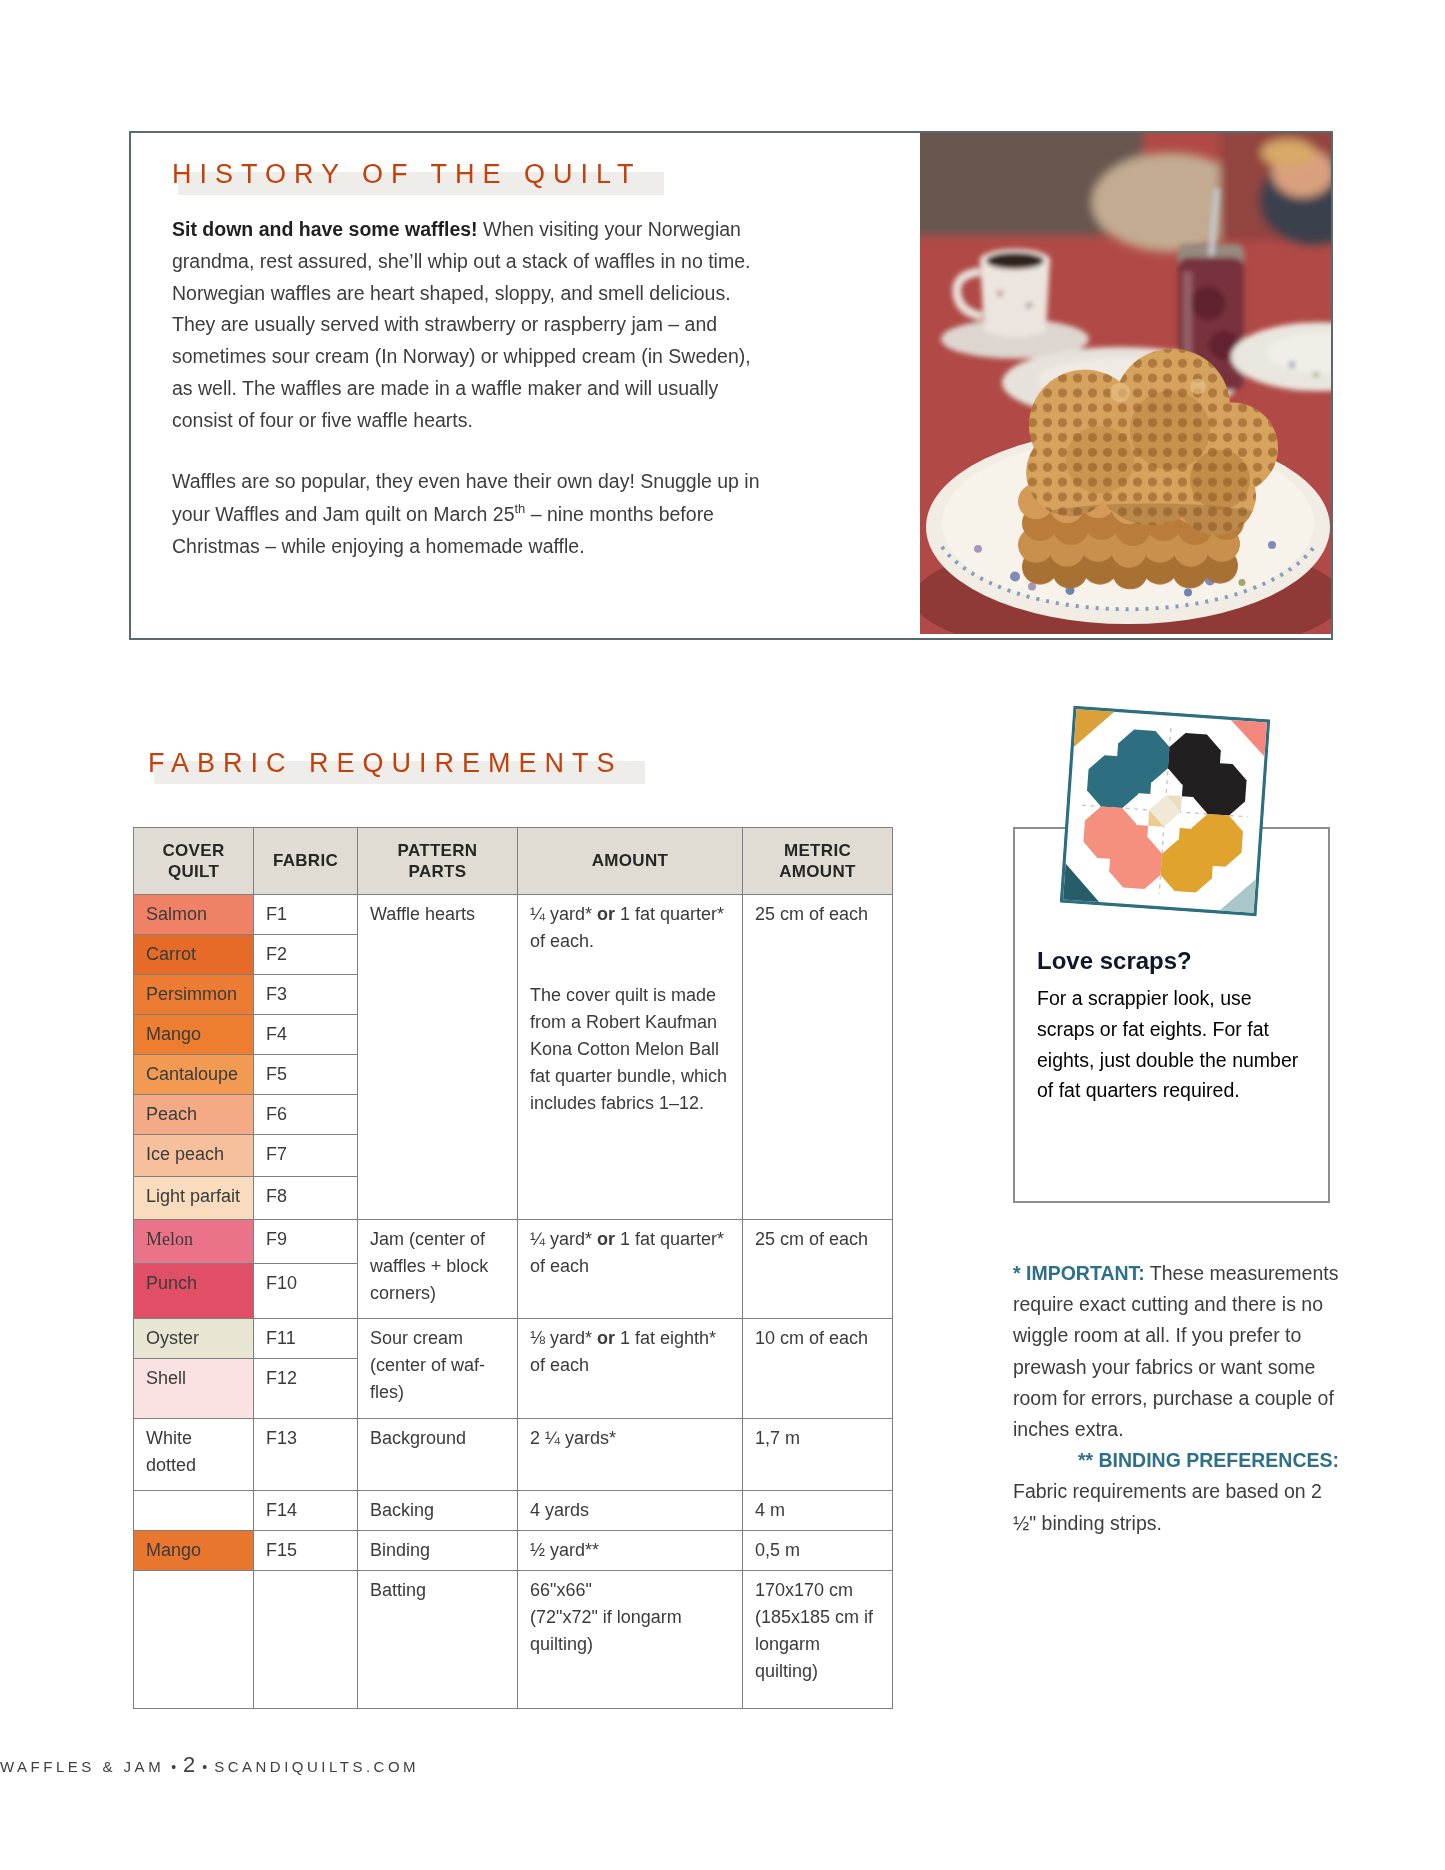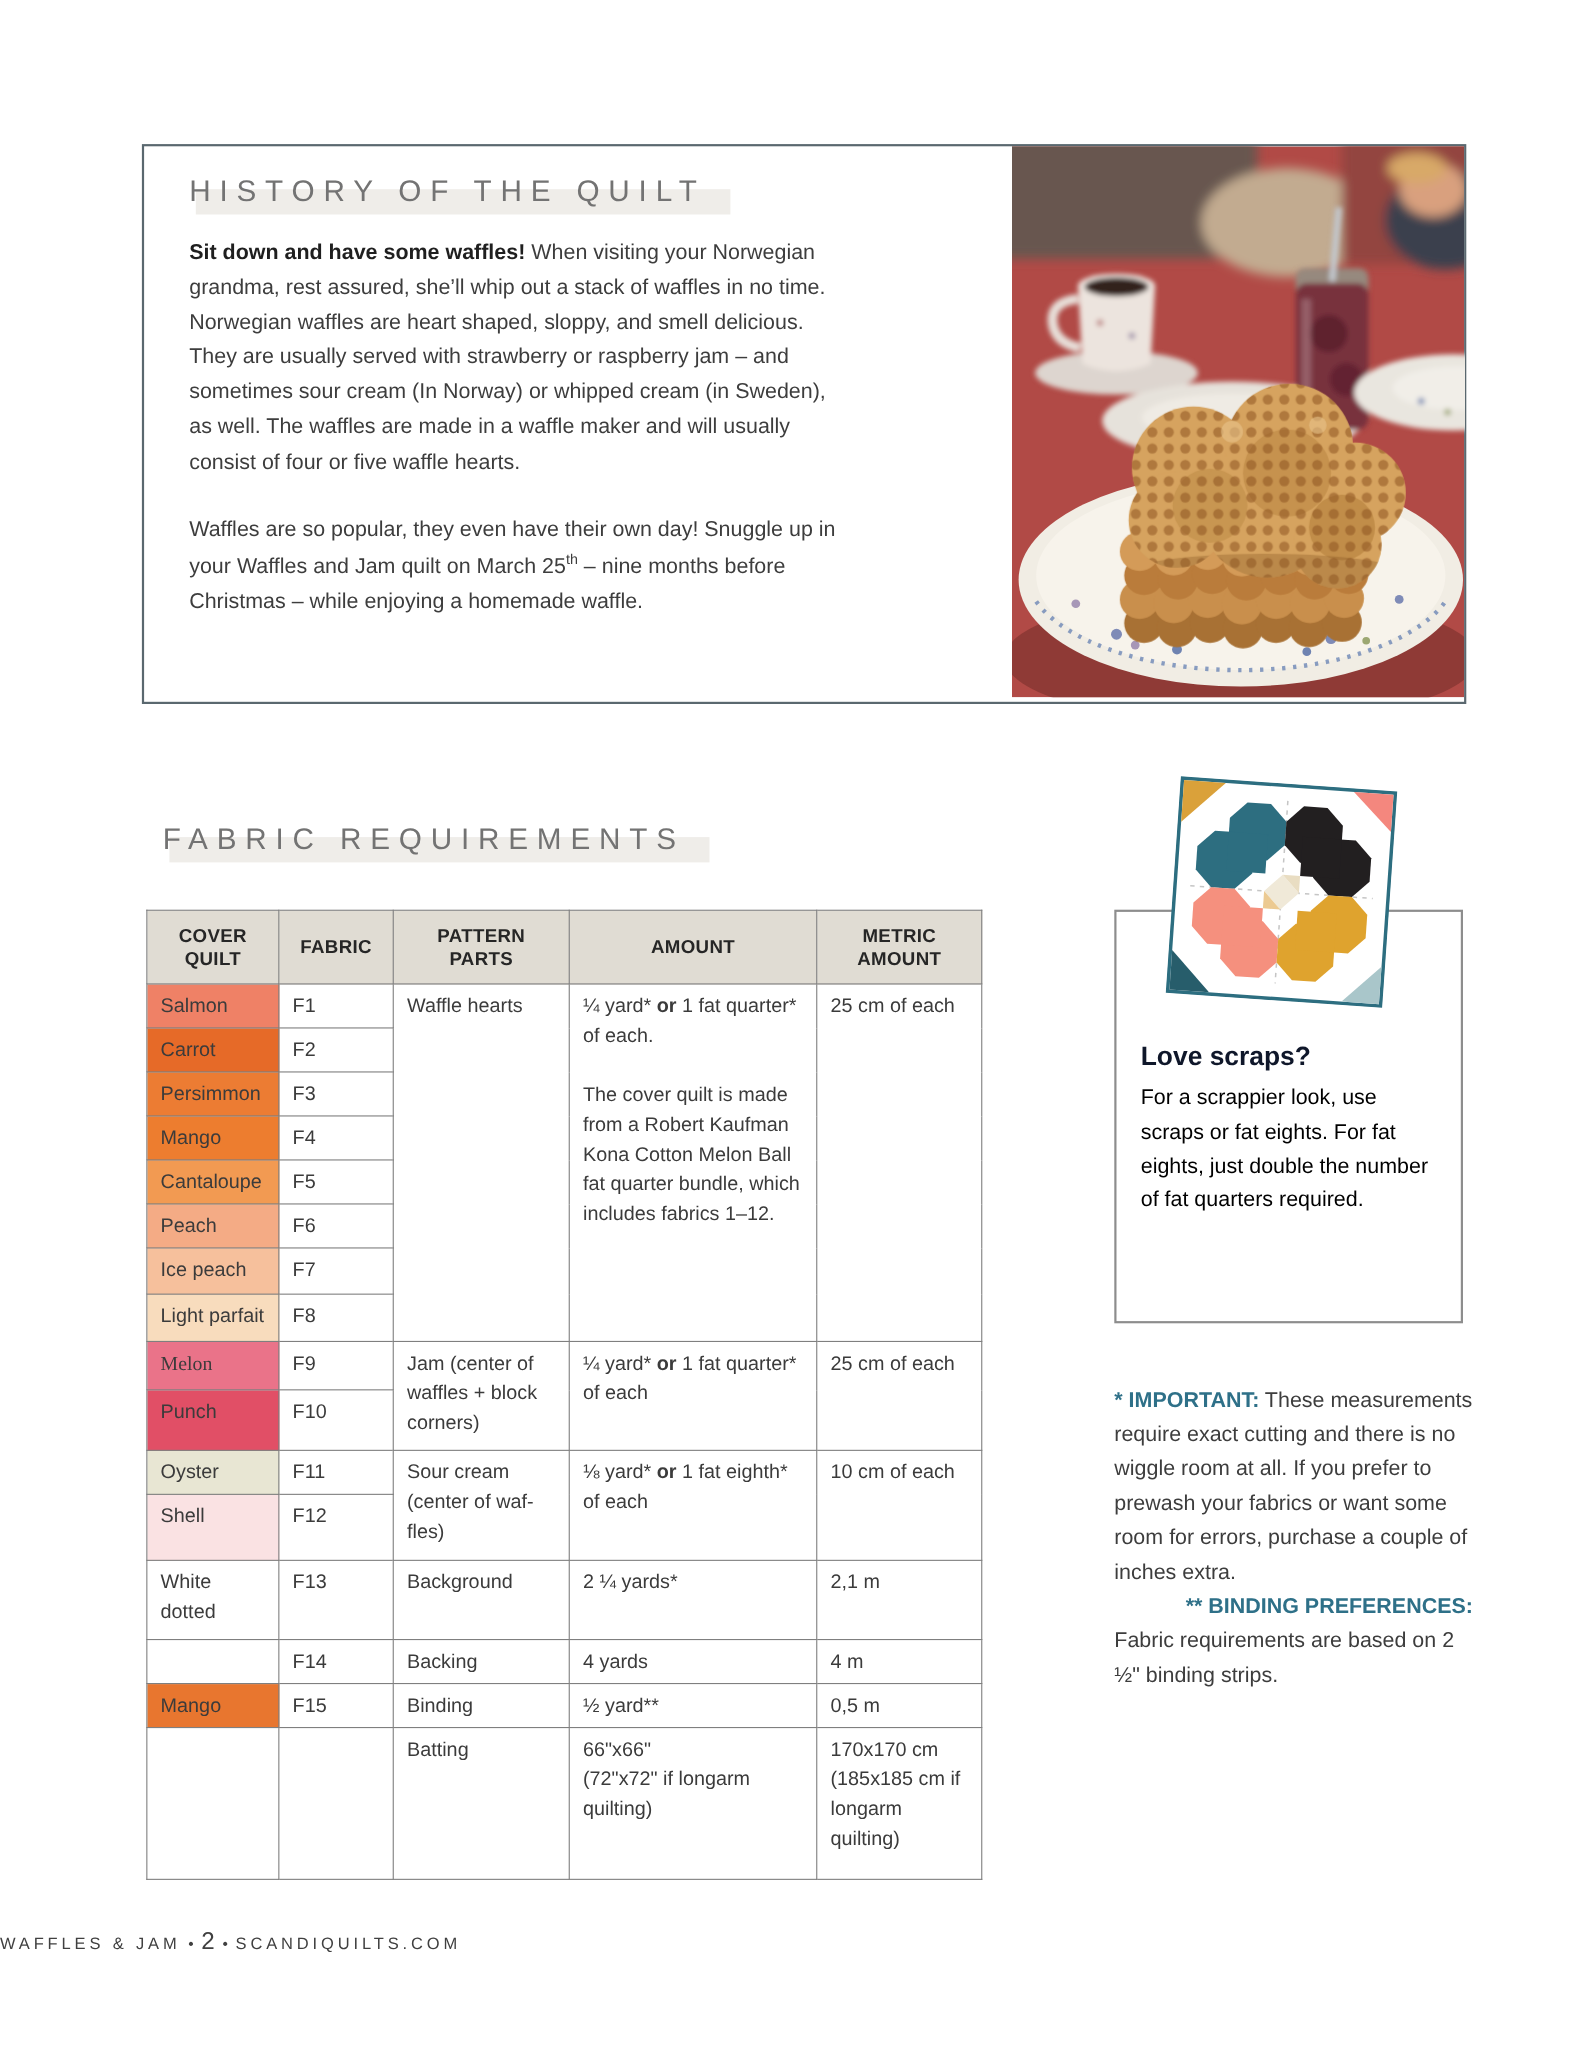--- a/index.html
+++ b/index.html
@@ -3,21 +3,21 @@
 <meta charset="utf-8">
 <style>
   html,body{margin:0;padding:0;background:#ffffff;}
   .page{position:relative;width:1445px;height:1870px;background:#ffffff;overflow:hidden;
         font-family:"Liberation Sans","DejaVu Sans",sans-serif;color:#3d3d3d;}
 
   
   .history-box{position:absolute;left:129px;top:131px;width:1200px;height:505px;
                border:2px solid #5a686f;background:#fff;}
   .history-content{position:absolute;left:41px;top:26px;width:592px;}
-  .sec-title{font-size:27px;font-weight:300;letter-spacing:8px;color:#737373;margin:0;}
+  .sec-title{font-size:27px;font-weight:300;letter-spacing:8px;color:#c2410c;margin:0;}
   .hl{position:relative;display:inline-block;z-index:0;padding-right:4px;}
   .hl::after{content:"";position:absolute;left:6px;right:-18px;top:13px;bottom:-5px;
              background:#efede9;z-index:-1;}
   .body-text{font-size:19.5px;line-height:1.63;color:#3d3d3d;margin:24px 0 0 0;}
   .body-text.p2{margin-top:30px;}
   .body-text b{color:#1f1f1f;}
   sup{font-size:13px;}
 
   .photo-wrap{position:absolute;top:0;right:0;width:411px;height:501px;overflow:hidden;}
   .photo-wrap svg{display:block;}
@@ -297,21 +297,21 @@
       <tr class="rh60">
         <td style="background-color: rgb(250, 226, 227);">Shell</td>
         <td>F12</td>
       </tr>
 
       <tr class="rh72">
         <td style="background-color: rgb(255, 255, 255);">White dotted</td>
         <td>F13</td>
         <td>Background</td>
         <td>2 ¼ yards*</td>
-        <td>2,1 m</td>
+        <td>1,7 m</td>
       </tr>
       <tr class="rh37">
         <td style="background-color: rgb(255, 255, 255);"></td>
         <td>F14</td>
         <td>Backing</td>
         <td>4 yards</td>
         <td>4 m</td>
       </tr>
       <tr class="rh38">
         <td style="background-color: rgb(232, 118, 47);">Mango</td>

